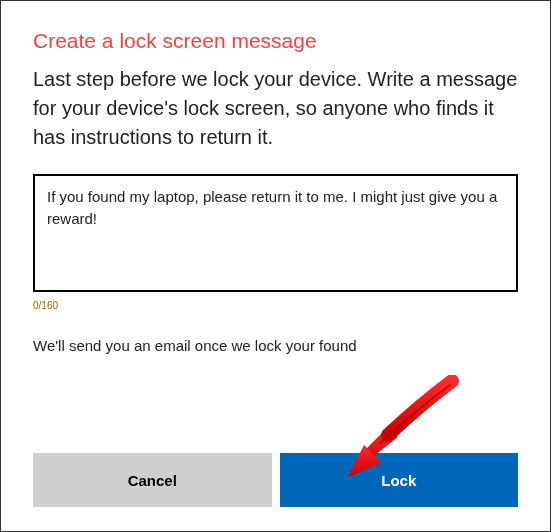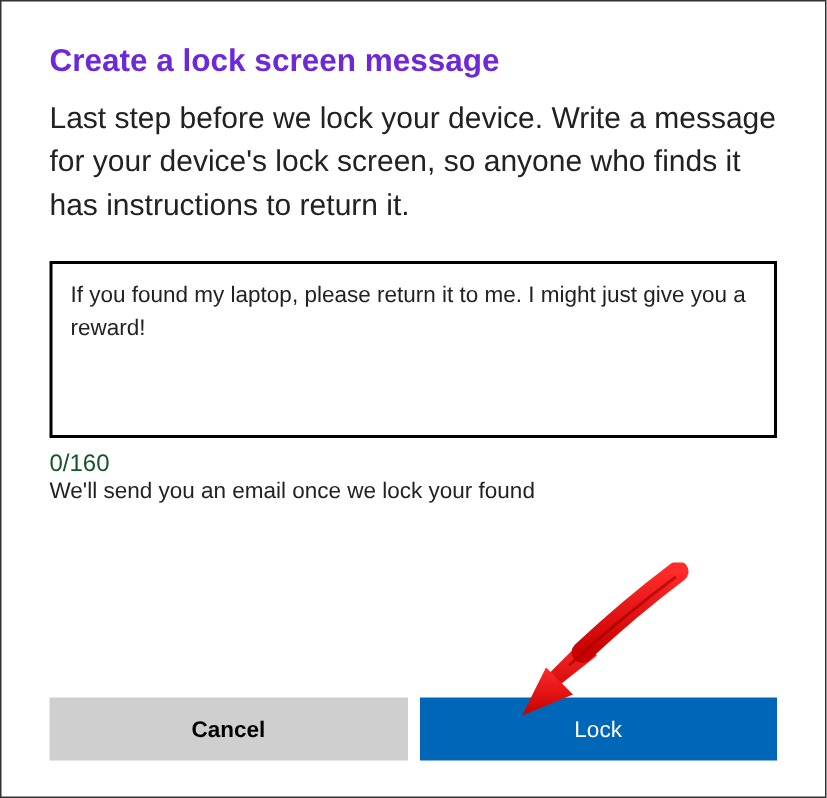--- a/index.html
+++ b/index.html
@@ -12,80 +12,81 @@
       background: #ffffff;
       width: 551px;
       height: 532px;
       border: 1px solid #333;
       padding: 28px 32px 24px 32px;
       position: relative;
       color: #1a1a1a;
     }
     .title {
       font-size: 21px;
-      font-weight: 700;
+      font-weight: 400;
       margin-bottom: 12px;
-      color: #6d28d9;
+      color: #ef4444;
     }
     .description {
       font-size: 20px;
       line-height: 1.45;
       margin-bottom: 22px;
       color: #222;
     }
     .textarea {
       width: 100%;
       height: 118px;
       border: 2px solid #000;
       padding: 10px 12px;
       font-family: inherit;
       font-size: 15px;
       line-height: 1.45;
       resize: none;
       outline: none;
       color: #222;
     }
     .counter {
-      font-size: 16px;
-      color: #14532d;
+      font-size: 10px;
+      color: #a16207;
       margin-top: 4px;
+      margin-bottom: 26px;
     }
     .emailnote {
       font-size: 15px;
       color: #222;
       margin-bottom: 70px;
     }
     .button-row {
       display: flex;
       gap: 8px;
       position: absolute;
       bottom: 24px;
       left: 32px;
       right: 32px;
     }
     .btn {
       flex: 1;
-      height: 42px;
+      height: 54px;
       border: none;
       font-family: inherit;
       font-size: 15px;
       cursor: pointer;
       display: flex;
       align-items: center;
       justify-content: center;
     }
     .btn-cancel {
       background: #cfcfcf;
       color: #000;
       font-weight: 600;
     }
     .btn-lock {
       background: #0067b8;
       color: #fff;
-      font-weight: 400;
+      font-weight: 700;
     }
     .arrow {
       position: absolute;
       bottom: 46px;
       right: 90px;
       pointer-events: none;
     }
   </style>
 </head>
 <body>

